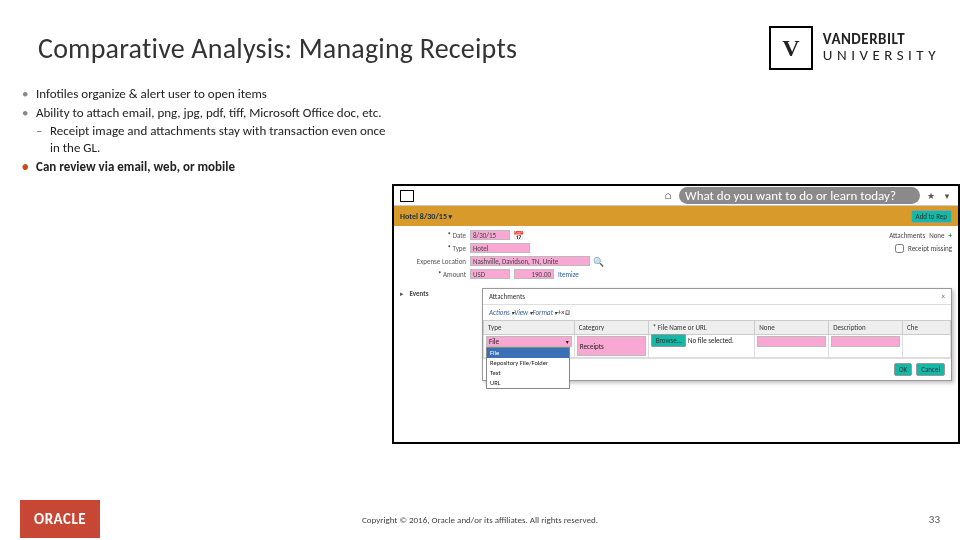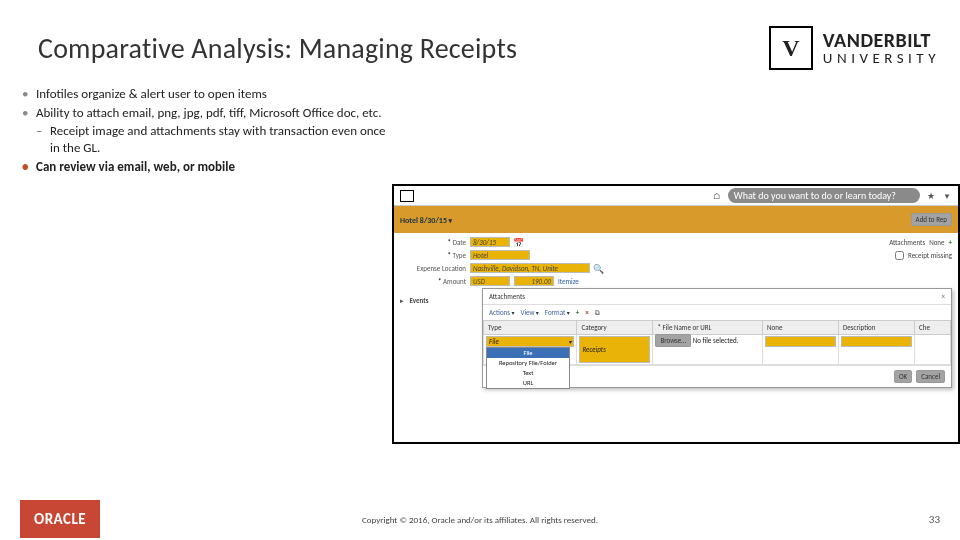--- a/index.html
+++ b/index.html
@@ -3,67 +3,67 @@
 <meta charset="utf-8">
 <style>
   * { box-sizing: border-box; margin: 0; padding: 0; }
   body { width: 960px; height: 540px; background: #fff; font-family: "Segoe UI", Calibri, Arial, sans-serif; color: #222; overflow: hidden; position: relative; }
 
   .header { display: flex; align-items: center; justify-content: space-between; padding: 26px 20px 6px 38px; }
   .title { font-size: 28px; font-weight: 400; color: #333; letter-spacing: 0.2px; }
   .vu-logo { display: flex; align-items: center; gap: 10px; }
   .vu-mark { width: 44px; height: 44px; border: 2.5px solid #000; display: flex; align-items: center; justify-content: center; font-weight: 700; font-size: 24px; font-family: Georgia, serif; }
   .vu-text { line-height: 1.05; }
-  .vu-text .n1 { font-weight: 700; font-size: 20px; letter-spacing: 0.5px; }
+  .vu-text .n1 { font-weight: 700; font-size: 15px; letter-spacing: 0.5px; }
   .vu-text .n2 { font-weight: 400; font-size: 15px; letter-spacing: 4.5px; }
 
   .body-row { display: flex; padding: 10px 0 0 22px; }
   .bullets { width: 370px; font-size: 13px; line-height: 1.28; }
   .bullets ul { list-style: none; }
   .bullets li { position: relative; padding-left: 14px; margin-bottom: 2px; }
   .bullets li::before { content: "•"; position: absolute; left: 0; color: #888; }
   .bullets li.em { font-weight: 600; }
   .bullets li.em::before { color: #c64b1f; }
   .sub { padding-left: 28px; position: relative; margin-bottom: 2px; }
   .sub::before { content: "–"; position: absolute; left: 14px; color: #666; }
 
   .shot { flex: 1; margin-top: 98px; margin-right: 0; }
   .shot-inner { border: 2px solid #000; background: #fff; height: 260px; position: relative; overflow: hidden; }
 
   .app-top { background: #fff; height: 20px; border-bottom: 1px solid #ccc; display: flex; align-items: center; padding: 0 6px; gap: 6px; }
   .mini-logo { width: 14px; height: 12px; border: 1px solid #000; display: inline-block; }
   .top-right { margin-left: auto; display: flex; align-items: center; gap: 6px; font-size: 7px; color: #999; }
-  .search-pill { background: #8a8a8a; color: #fff; border-radius: 9px; padding: 1px 24px 1px 6px; font-size: 10px; }
+  .search-pill { background: #8a8a8a; color: #fff; border-radius: 9px; padding: 1px 24px 1px 6px; font-size: 13px; }
   .ic { width: 10px; height: 10px; display: inline-flex; align-items: center; justify-content: center; font-size: 9px; color: #555; }
 
-  .orange-bar { background: #d79a2b; height: 27px; display: flex; align-items: center; padding: 0 6px; color: #16324a; font-size: 8px; font-weight: 600; }
+  .orange-bar { background: #d79a2b; height: 20px; display: flex; align-items: center; padding: 0 6px; color: #16324a; font-size: 8px; font-weight: 600; }
   .orange-bar .drop::after { content: " ▾"; font-size: 7px; }
   .orange-bar .right { margin-left: auto; display: flex; gap: 4px; }
-  .mini-btn { background: #a3a3a3; border: 1px solid #999; border-radius: 2px; padding: 1px 4px; font-size: 7px; color: #333; font-weight: 400; }
+  .mini-btn { background: #14b8a6; border: 1px solid #999; border-radius: 2px; padding: 1px 4px; font-size: 7px; color: #333; font-weight: 400; }
 
   .form-area { padding: 4px 6px; font-size: 7px; color: #444; }
   .form-line { display: flex; align-items: center; margin-bottom: 3px; gap: 4px; }
   .lbl { width: 66px; text-align: right; color: #555; }
   .lbl .req { color: #000; }
-  .fld { border: 1px solid #bbb; background: #eab308; height: 10px; padding: 0 2px; display: flex; align-items: center; min-width: 60px; font-style: italic; }
+  .fld { border: 1px solid #bbb; background: #f9a8d4; height: 10px; padding: 0 2px; display: flex; align-items: center; min-width: 60px; }
   .fld.small { min-width: 40px; }
   .right-col { margin-left: auto; display: flex; align-items: center; gap: 4px; }
   .triangle { margin-right: 2px; color: #555; font-size: 7px; }
 
   .upload-modal { position: absolute; left: 88px; top: 102px; right: 6px; background: #fff; border: 1px solid #999; box-shadow: 2px 2px 4px rgba(0,0,0,0.25); font-size: 7px; }
   .um-head { display: flex; align-items: center; padding: 3px 6px; border-bottom: 1px solid #ddd; color: #333; }
   .um-head .x { margin-left: auto; color: #666; }
-  .um-tool { display: flex; align-items: center; gap: 6px; padding: 3px 6px; color: #3a5fa0; }
+  .um-tool { display: flex; align-items: center; gap: 0; padding: 3px 6px; color: #3a5fa0; font-style: italic; }
   .um-tool .drop::after { content: " ▾"; color: #333; font-size: 6px; }
   .um-tool .plus { color: #3a7a3a; font-weight: 700; }
   .um-tool .ex { color: #a33; font-weight: 700; }
   .um-table { width: 100%; border-collapse: collapse; }
   .um-table th { background: #eee; border: 1px solid #ccc; font-weight: 400; text-align: left; padding: 2px 4px; color: #333; }
   .um-table td { border: 1px solid #ddd; padding: 1px 2px; vertical-align: top; }
-  .sel-cell { position: relative; text-align: center; }
+  .sel-cell { position: relative; }
   .sel-open { position: absolute; top: 12px; left: 2px; background: #fff; border: 1px solid #888; width: 84px; font-size: 6.5px; z-index: 5; }
   .sel-open div { padding: 1px 3px; }
   .sel-open div.hl { background: #3b6fb6; color: #fff; }
   .um-foot { display: flex; justify-content: flex-end; gap: 4px; padding: 4px 6px; border-top: 1px solid #ddd; }
 
   .footer { position: absolute; left: 0; right: 0; bottom: 0; height: 42px; display: flex; align-items: center; padding: 0 20px; }
   .oracle { background: #c74634; color: #fff; padding: 10px 14px; font-weight: 600; font-size: 15px; letter-spacing: 0.5px; }
   .copy { position: absolute; left: 50%; transform: translateX(-50%); font-size: 9px; color: #444; }
   .pagenum { margin-left: auto; font-size: 11px; color: #555; }
 </style>
@@ -162,39 +162,39 @@
           <span style="color:#555;">⧉</span>
         </div>
         <table class="um-table">
           <thead>
               <tr>
             <th>Type</th>
             <th>Category</th>
             <th><span>* </span><span>File Name or URL</span></th>
             <th>None</th>
             <th>Description</th>
-            <th style="width:36px;">Che</th>
+            <th style="width:48px;">Che</th>
           </tr>
             </thead>
           <tbody>
               <tr>
             <td class="sel-cell">
               <span class="fld" style="min-width:70px;height:11px;justify-content:space-between;">
                 <span>File</span>
                     <span style="font-size:6px;">▾</span>
               </span>
               <div class="sel-open">
                 <div class="hl">File</div>
                 <div>Repository File/Folder</div>
                 <div>Text</div>
                 <div>URL</div>
               </div>
             </td>
             <td>
-                  <span class="fld" style="min-width:56px;height:27px;">Receipts</span>
+                  <span class="fld" style="min-width:56px;height:20px;">Receipts</span>
                 </td>
             <td>
               <span class="mini-btn">Browse…</span>
               <span>No file selected.</span>
             </td>
             <td>
                   <span class="fld" style="min-width:56px;height:11px;"></span>
                 </td>
             <td>
                   <span class="fld" style="min-width:56px;height:11px;"></span>

